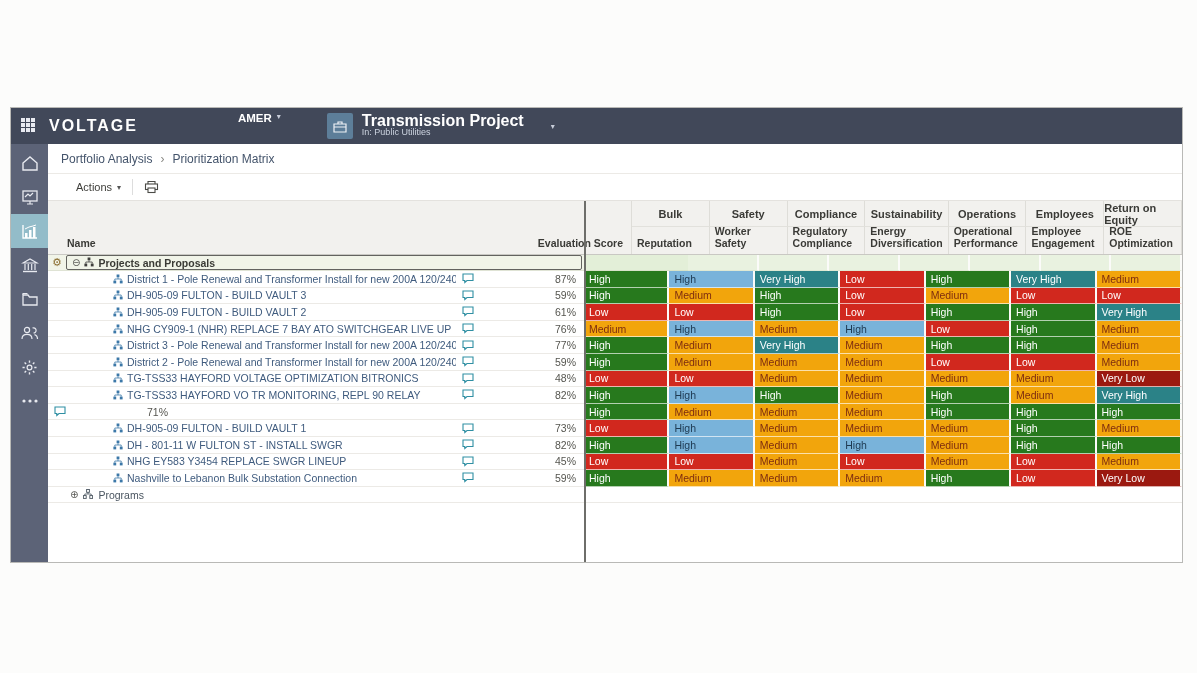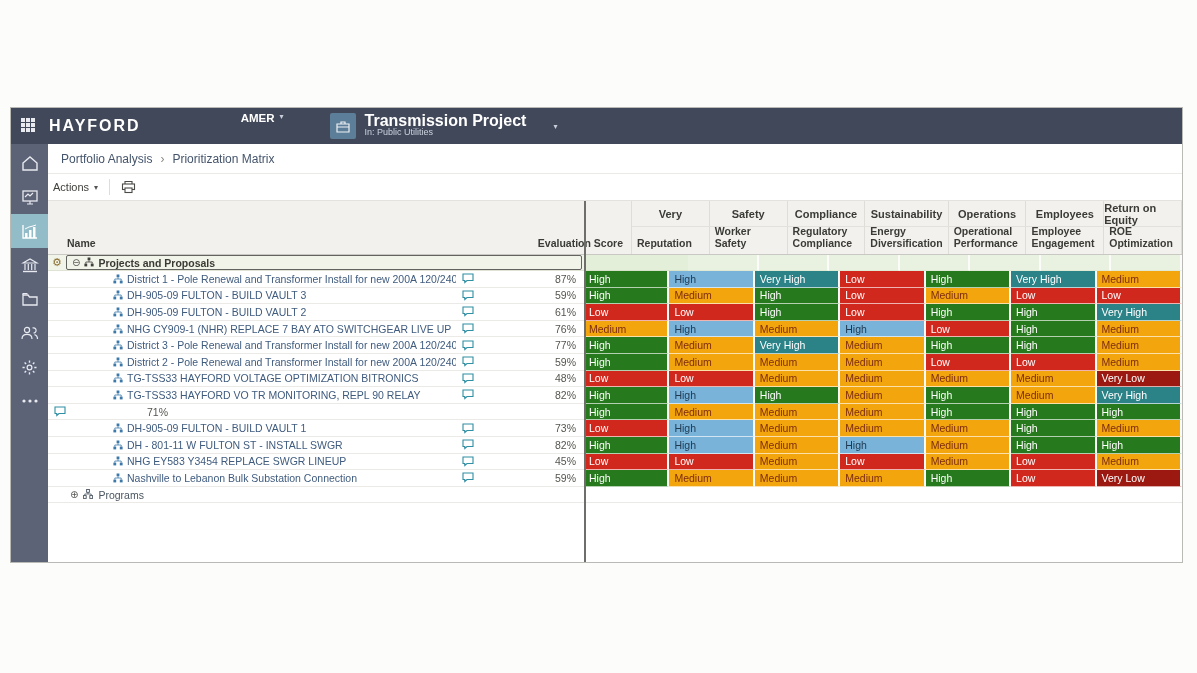--- a/index.html
+++ b/index.html
@@ -23,21 +23,21 @@
   
   .appbody { flex:1; display:flex; min-height:0; }
   .sidebar { width:37px; background:var(--sidebar-bg,#5c6377); display:flex; flex-direction:column; align-items:stretch; padding-top:2px; }
   .side-item { height:34px; display:flex; align-items:center; justify-content:center; cursor:pointer; }
   .side-item.active { background:var(--sidebar-active-bg,#93bcc9); }
   .side-item svg { display:block; }
 
   .main { flex:1; display:flex; flex-direction:column; min-width:0; background:#fff; }
   .breadcrumb { height:30px; flex:0 0 30px; display:flex; align-items:center; padding-left:13px; font-size:12px; border-bottom:1px solid #eceae6; color:#44546b; gap:8px; }
   .breadcrumb .sep { color:#8a8a85; font-size:12px; }
-  .toolbar { height:27px; flex:0 0 27px; display:flex; align-items:center; padding-left:5px; border-bottom:1px solid #e4e2de; }
+  .toolbar { height:27px; flex:0 0 27px; display:flex; align-items:center; padding-left:28px; border-bottom:1px solid #e4e2de; }
   .actions { display:flex; align-items:center; gap:5px; font-size:11px; color:#3e3e3a; cursor:pointer; }
   .actions .caret { color:#555; }
   .tool-sep { width:1px; height:16px; background:#ddd; margin:0 11px; }
 
   
   .tablearea { flex:1; position:relative; overflow:hidden; display:flex; flex-direction:column; }
   .vsplit { position:absolute; left:536px; top:0; bottom:0; width:2px; background:#6e6e6a; z-index:5; }
 
   .thead { display:flex; height:54px; flex:0 0 54px; background:#f2f1ee; border-bottom:1px solid #c9c8c3; }
   .thead-left { width:584px; position:relative; border-right:1px solid #deddd8; }
@@ -88,21 +88,21 @@
         <i></i>
         <i></i>
         <i></i>
         <i></i>
         <i></i>
         <i></i>
         <i></i>
         <i></i>
         <i></i>
       </div>
-    <div class="brand">HAYFORD</div>
+    <div class="brand">VOLTAGE</div>
     <div class="region">
       <span>AMER</span>
       <span class="caret">▾</span>
     </div>
     <div class="proj">
       <div class="proj-tile">
         <svg width="14" height="13" viewBox="0 0 14 13">
             <path d="M1 4h12v8H1z M5 4V2h4v2" fill="none" stroke="#eef1f5" stroke-width="1.2"></path>
             <path d="M1 7h12" stroke="#eef1f5" stroke-width="1"></path>
           </svg>
@@ -218,21 +218,21 @@
       <div class="tablearea">
         <div class="vsplit"></div>
 
         <div class="thead">
           <div class="thead-left">
             <span class="nm">Name</span>
             <span class="sc">Evaluation Score</span>
           </div>
           <div class="thead-right">
               <div class="hcol">
-                <div class="hg">Very</div>
+                <div class="hg">Bulk</div>
                 <div class="hs">Reputation</div>
               </div>
               <div class="hcol">
                 <div class="hg">Safety</div>
                 <div class="hs">Worker Safety</div>
               </div>
               <div class="hcol">
                 <div class="hg">Compliance</div>
                 <div class="hs">Regulatory Compliance</div>
               </div>

